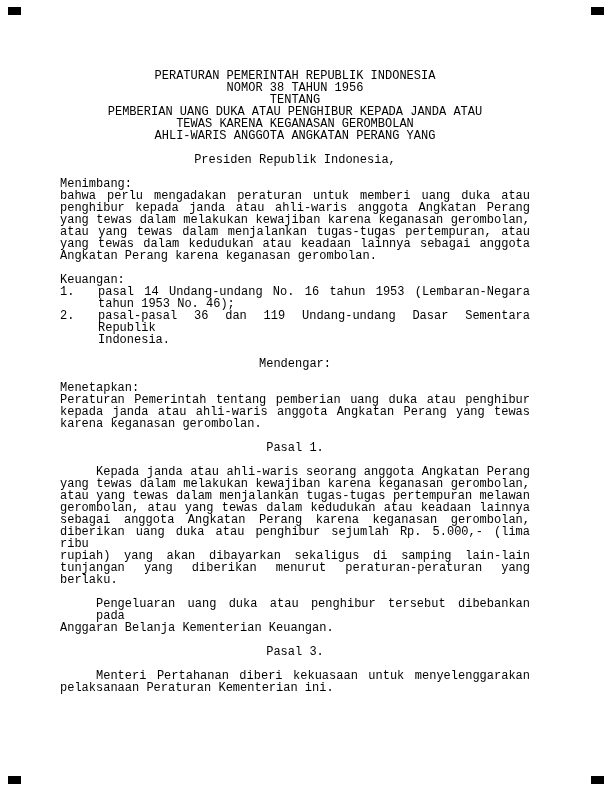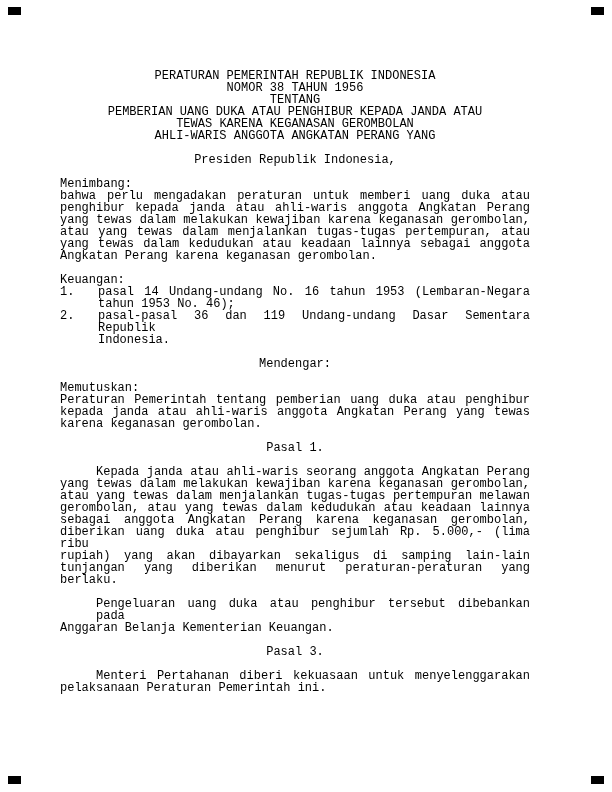--- a/index.html
+++ b/index.html
@@ -93,21 +93,21 @@
             <div class="just">pasal-pasal 36 dan 119 Undang-undang Dasar Sementara Republik</div>
             <div>Indonesia.</div>
           </div>
       </div>
     </div>
 
 
     <div class="blk center">Mendengar:</div>
 
     <div class="blk">
-      <div>Memutuskan:</div>
+      <div>Menetapkan:</div>
       <div>
           <div class="just">Peraturan Pemerintah tentang pemberian uang duka atau penghibur</div>
           <div class="just">kepada janda atau ahli-waris anggota Angkatan Perang yang tewas</div>
           <div>karena keganasan gerombolan.</div>
         </div>
     </div>
 
     <div class="blk center">Pasal 1.</div>
     <div class="blk">
         <div class="just" style="padding-left: 36px;">Kepada janda atau ahli-waris seorang anggota Angkatan Perang</div>
@@ -121,17 +121,17 @@
       </div>
 
     <div class="blk">
         <div class="just" style="padding-left: 36px;">Pengeluaran uang duka atau penghibur tersebut dibebankan pada</div>
         <div>Anggaran Belanja Kementerian Keuangan.</div>
       </div>
 
     <div class="blk center">Pasal 3.</div>
     <div class="blk">
         <div class="just" style="padding-left: 36px;">Menteri Pertahanan diberi kekuasaan untuk menyelenggarakan</div>
-        <div>pelaksanaan Peraturan Pemerintah ini.</div>
+        <div>pelaksanaan Peraturan Kementerian ini.</div>
       </div>
 
   </div>
 </div>
 
 </body></html>

